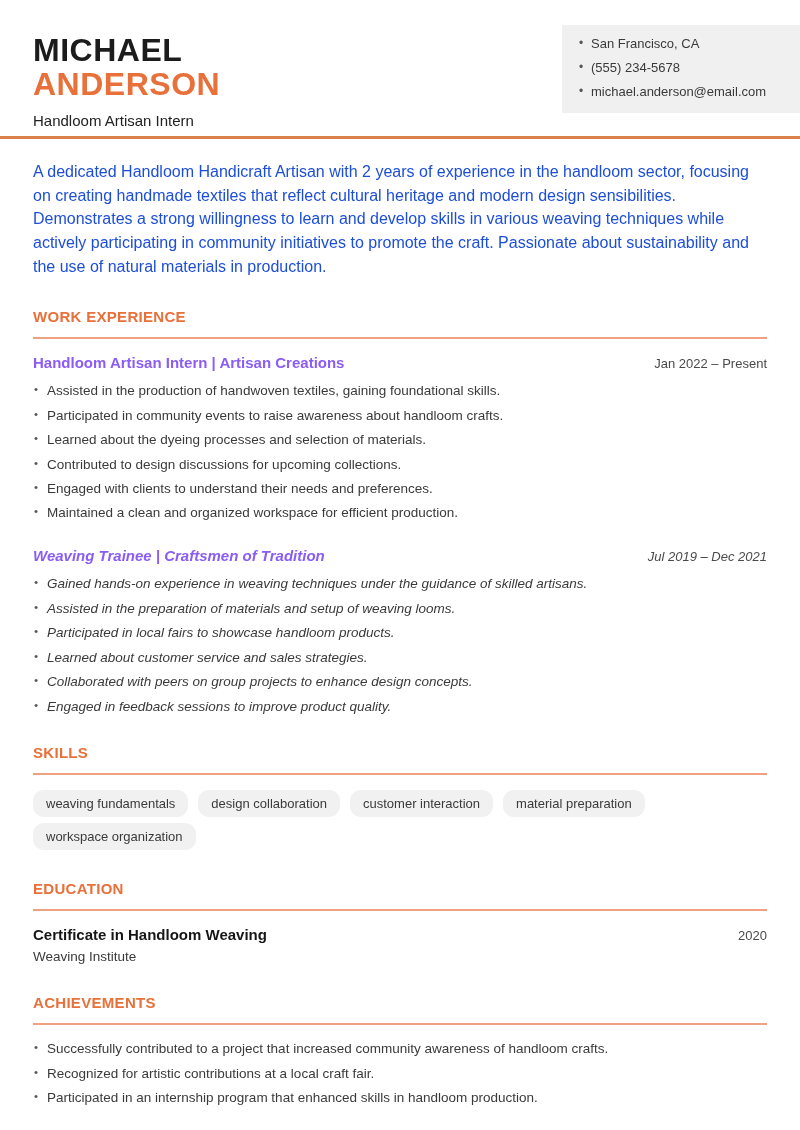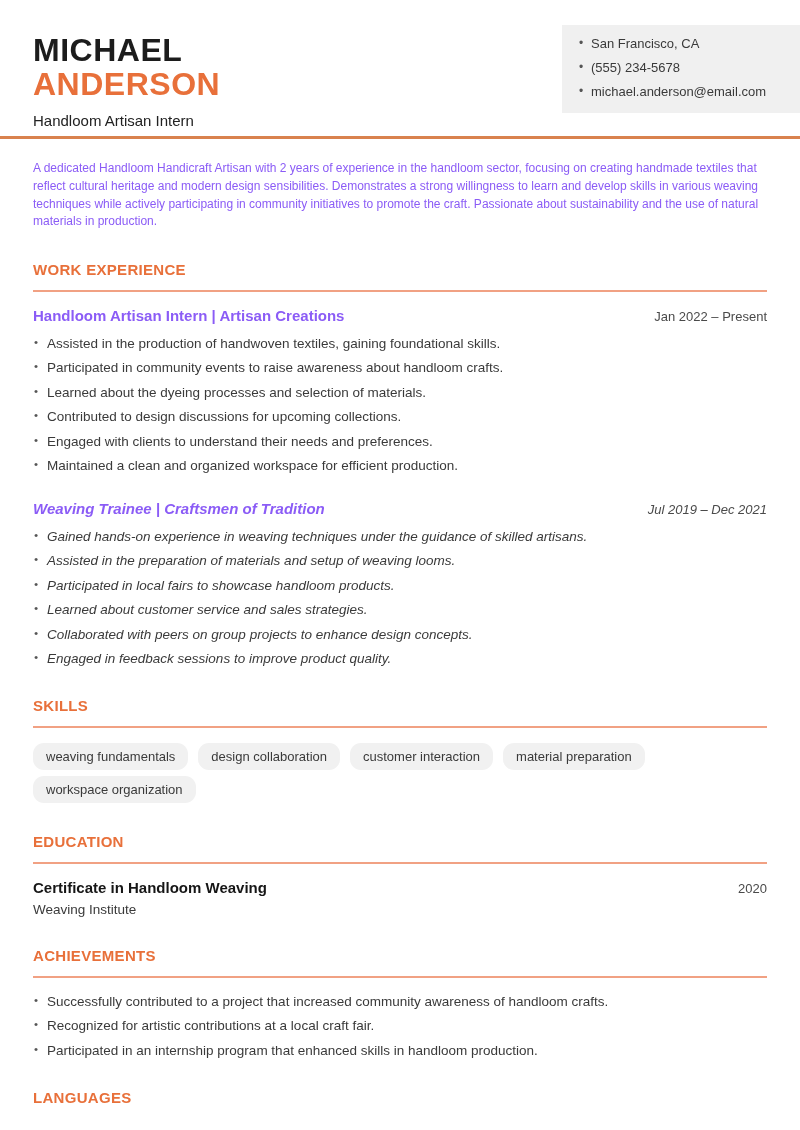--- a/index.html
+++ b/index.html
@@ -42,21 +42,21 @@
   .contact-box li::before{
     content:"•";position:absolute;left:0;top:0;color:#555;font-size:12px;
   }
   .header-rule{
     position:absolute;left:0;top:136px;width:800px;height:3px;
     background:var(--rule-strong);border:none;
   }
 
   
   .main{padding:24px 33px 0 33px;}
-  .summary{font-size:12px;line-height:1.48;color:#8b5cf6;}
+  .summary{font-size:16px;line-height:1.48;color:#1d4ed8;}
 
   .section{margin-top:30px;}
   .section-heading{
     color:var(--accent);font-size:15px;font-weight:bold;letter-spacing:0.3px;
   }
   .section-rule{
     border:none;border-top:2px solid var(--rule-light);
     margin-top:12px;margin-bottom:15px;
   }
 

